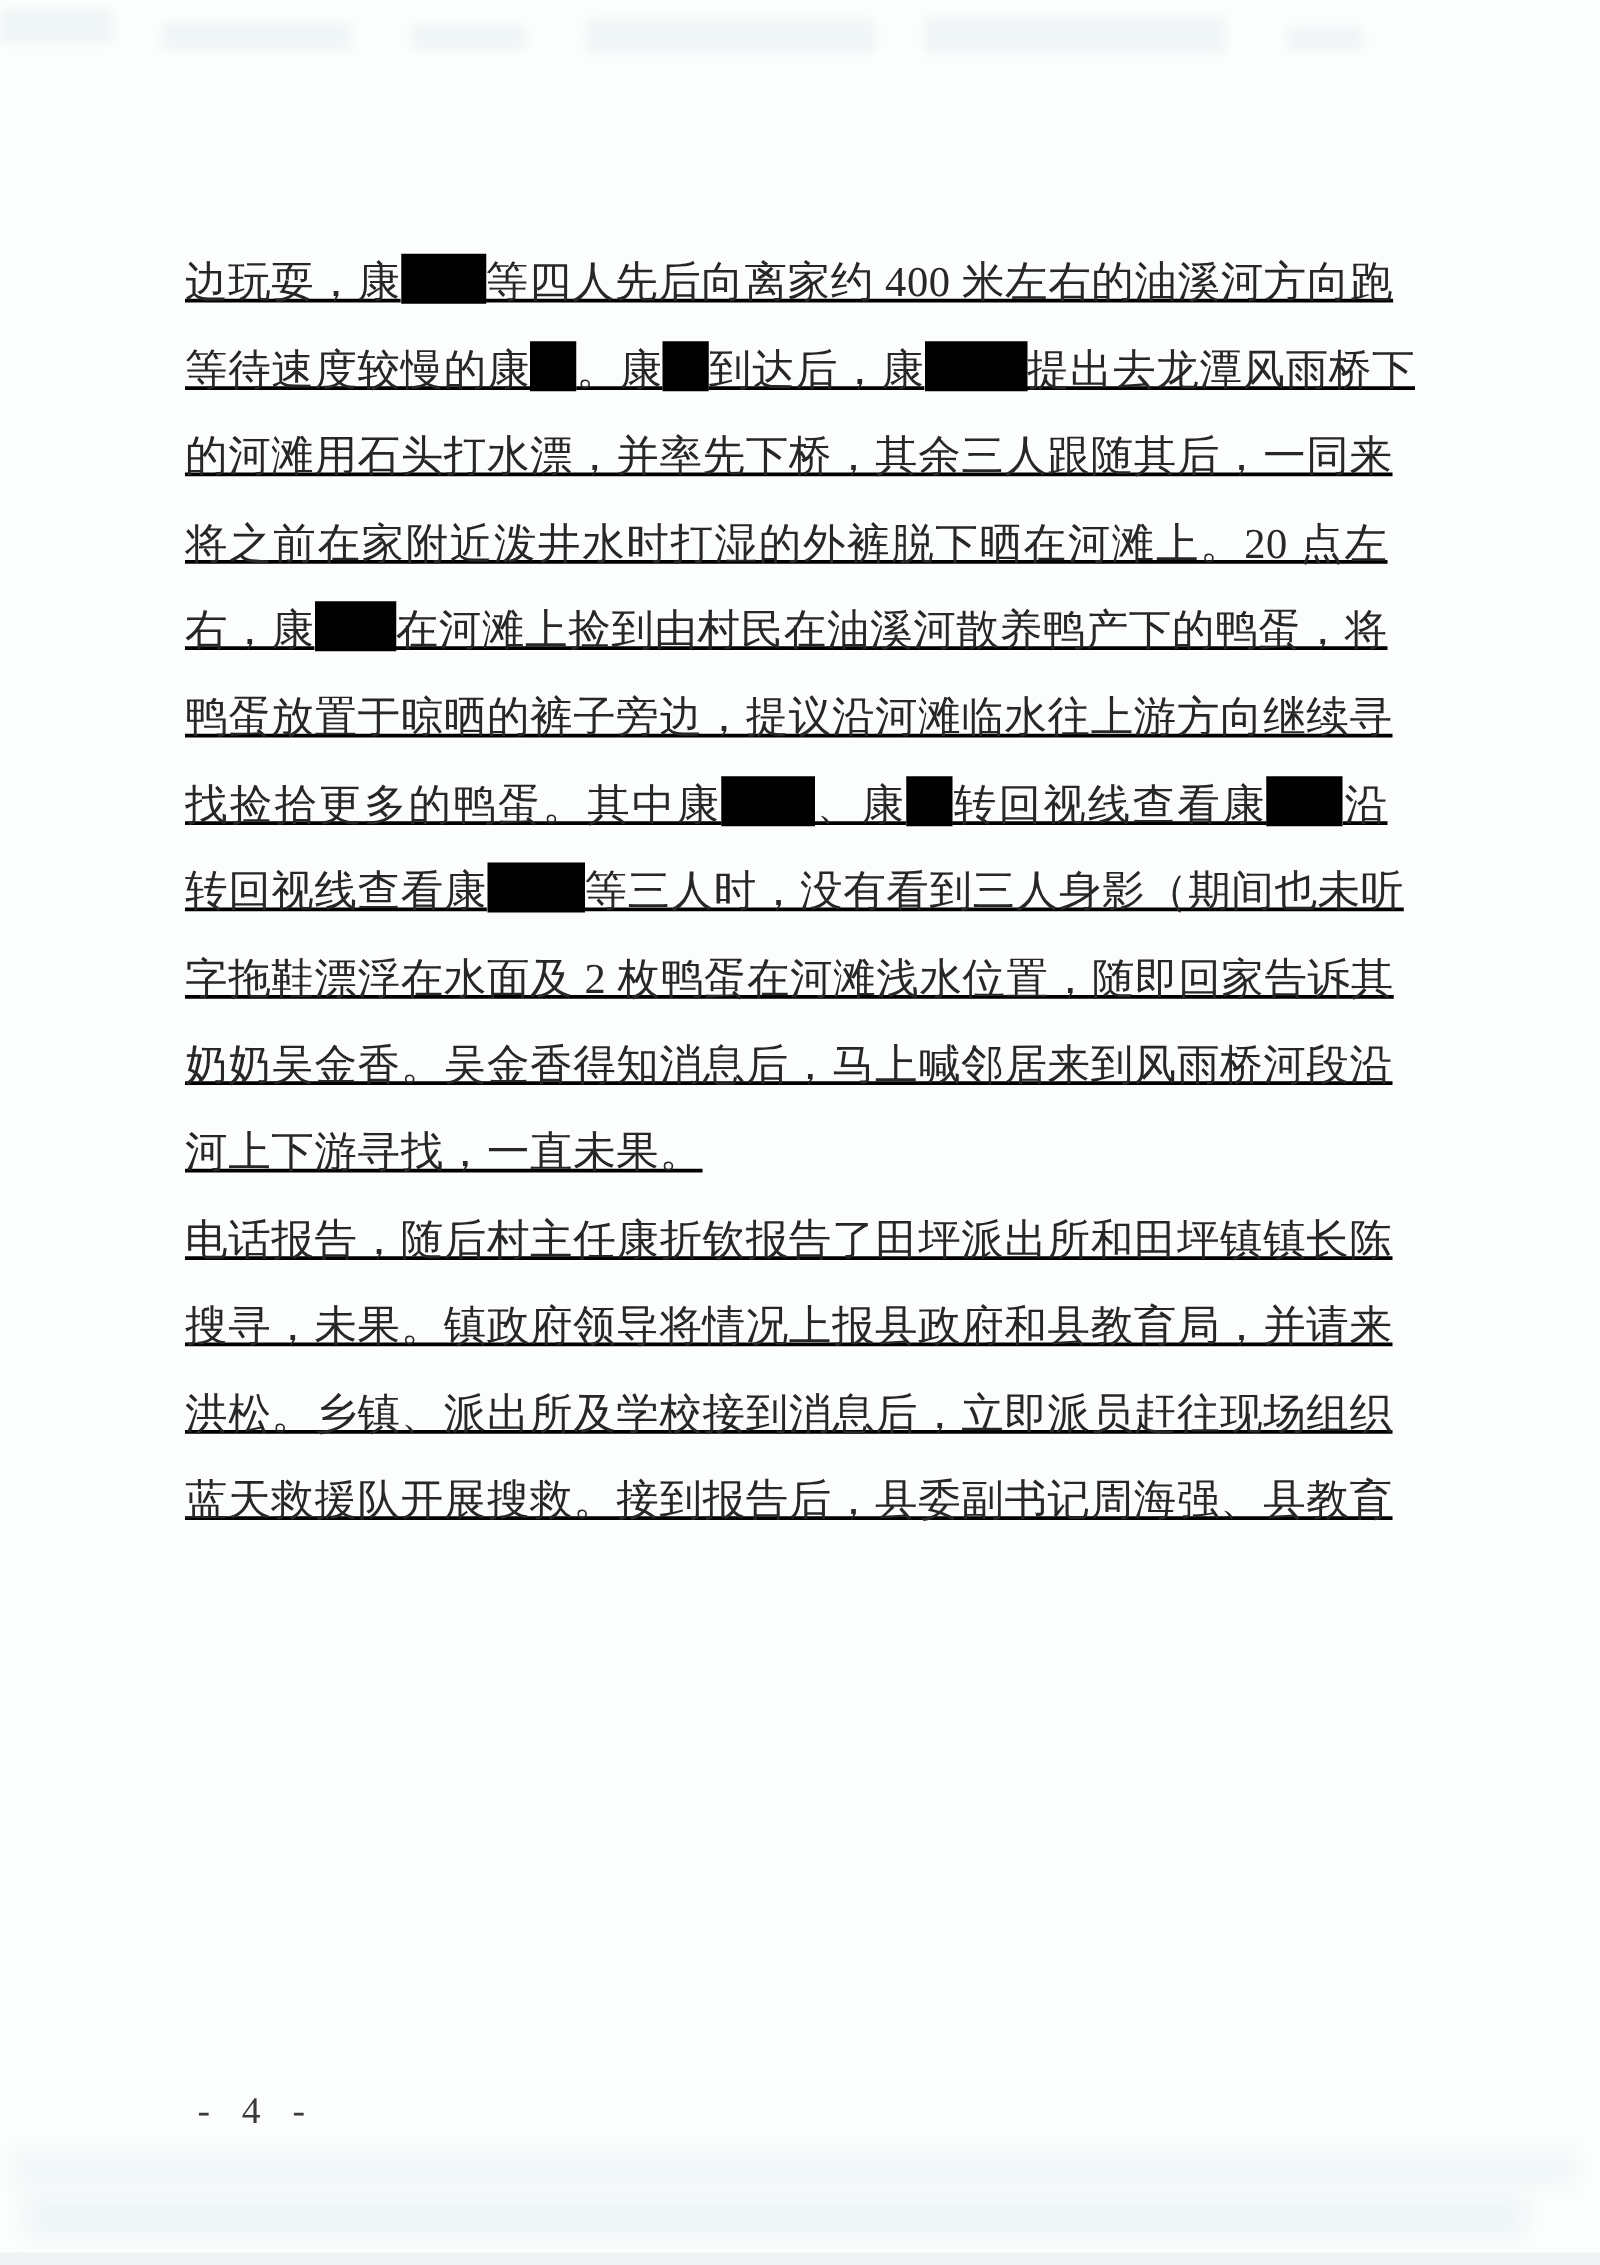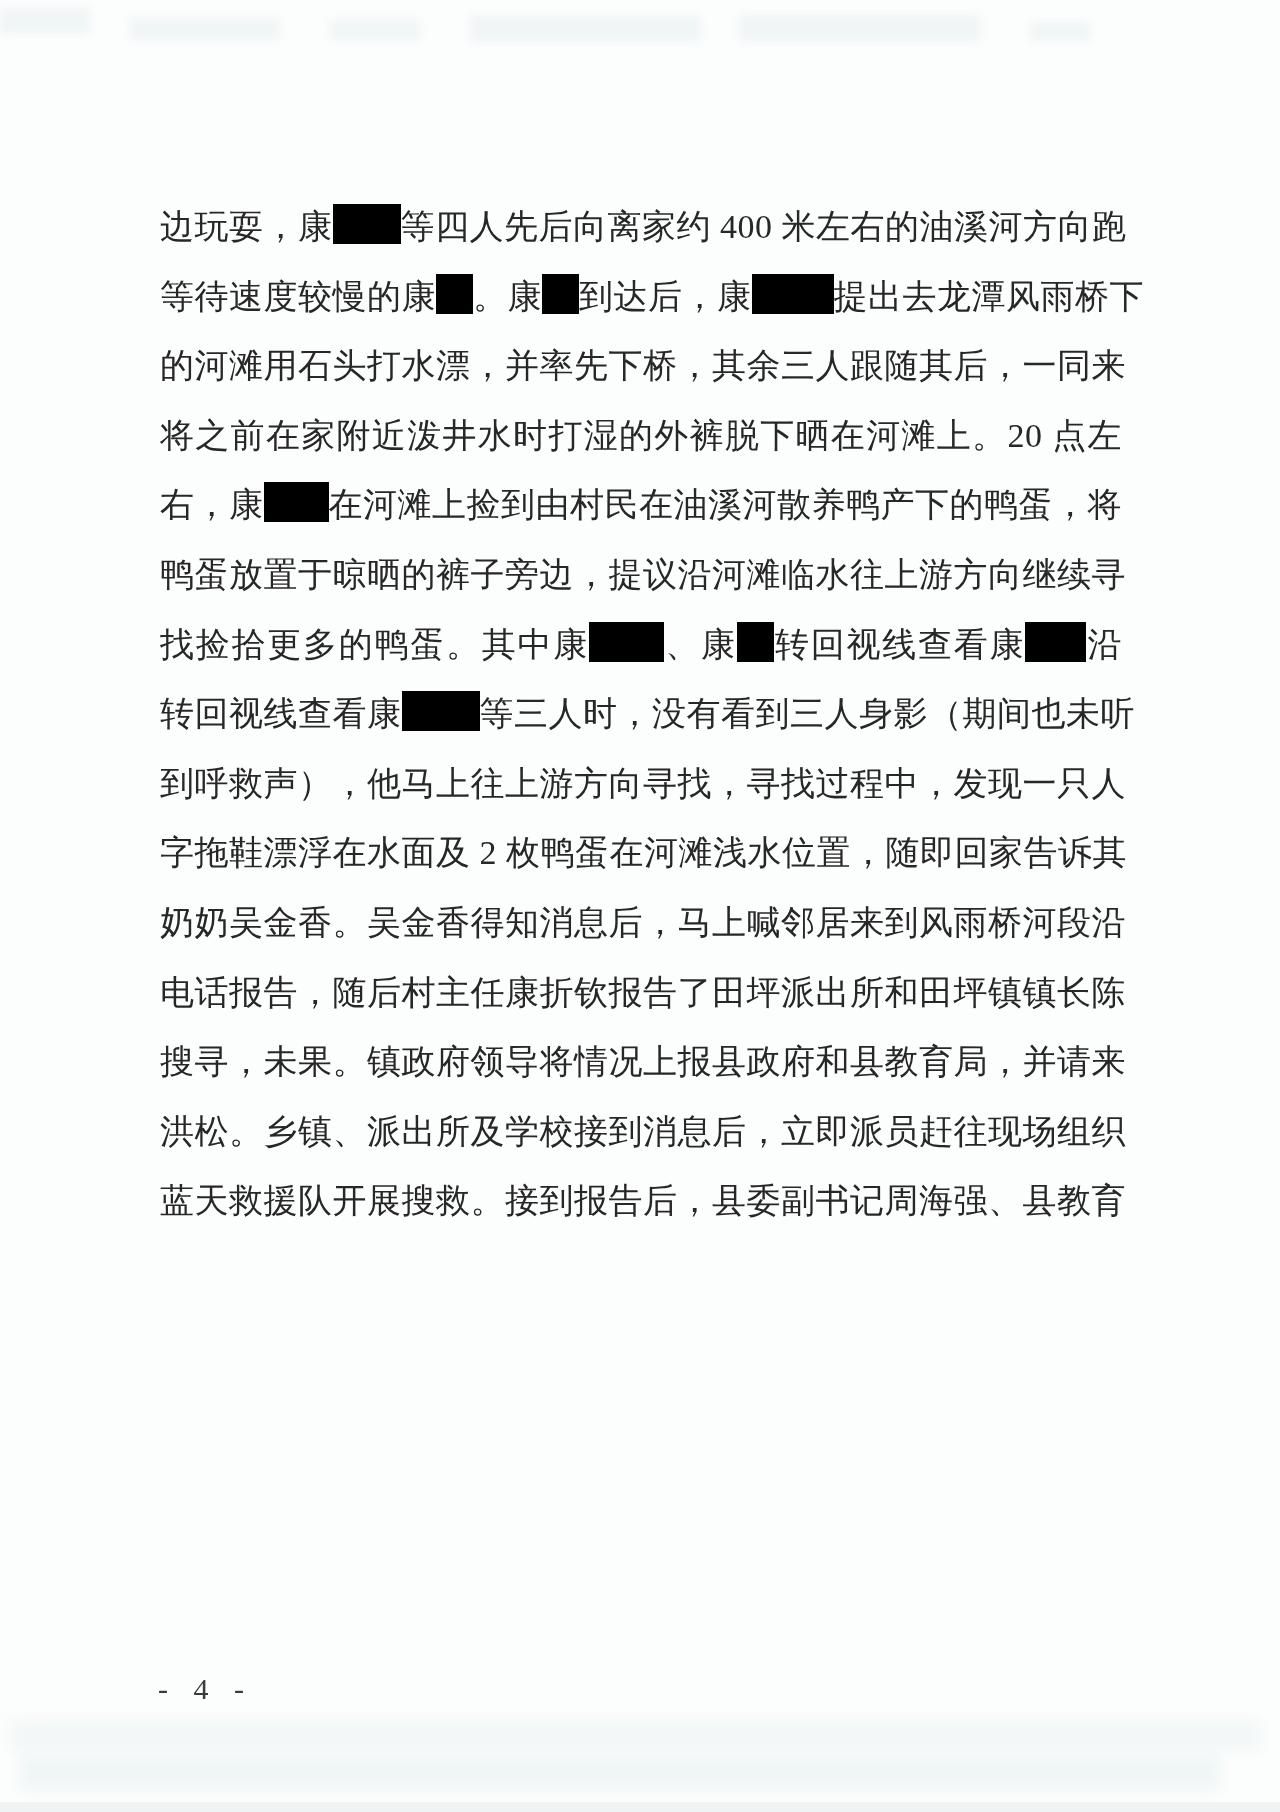--- a/index.html
+++ b/index.html
@@ -18,23 +18,24 @@
   
   .smudge {
     position: absolute;
     background: rgba(160, 195, 200, 0.13);
     filter: blur(4px);
     border-radius: 4px;
     pointer-events: none;
   }
   .doc {
     position: absolute;
-    left: 160px;
+    left: 148px;
     top: 192px;
     width: 962px;
+    text-decoration: underline;
   }
   .line {
     font-size: 34px;
     height: 69.6px;
     line-height: 69.6px;
     color: #272727;
     text-align: justify;
     text-align-last: justify;
     white-space: nowrap;
     letter-spacing: 0.5px;
@@ -86,23 +87,23 @@
 
   <div class="doc">
       <div class="line full"><span>边玩耍，康</span><span class="redact" style="width: 68px;"></span><span>等四人先后向离家约 400 米左右的油溪河方向跑</span></div>
       <div class="line full"><span>等待速度较慢的康</span><span class="redact" style="width: 37px;"></span><span>。康</span><span class="redact" style="width: 37px;"></span><span>到达后，康</span><span class="redact" style="width: 82px;"></span><span>提出去龙潭风雨桥下</span></div>
       <div class="line full"><span>的河滩用石头打水漂，并率先下桥，其余三人跟随其后，一同来</span></div>
       <div class="line full"><span>将之前在家附近泼井水时打湿的外裤脱下晒在河滩上。20 点左</span></div>
       <div class="line full"><span>右，康</span><span class="redact" style="width: 65px;"></span><span>在河滩上捡到由村民在油溪河散养鸭产下的鸭蛋，将</span></div>
       <div class="line full"><span>鸭蛋放置于晾晒的裤子旁边，提议沿河滩临水往上游方向继续寻</span></div>
       <div class="line full"><span>找捡拾更多的鸭蛋。其中康</span><span class="redact" style="width: 75px;"></span><span>、康</span><span class="redact" style="width: 37px;"></span><span>转回视线查看康</span><span class="redact" style="width: 61px;"></span><span>沿</span></div>
       <div class="line full"><span>转回视线查看康</span><span class="redact" style="width: 78px;"></span><span>等三人时，没有看到三人身影（期间也未听</span></div>
-      <div class="line full"><span>到呼救声），他马上往上游方向寻找，寻找过程中，发现一只人</span></div>
       <div class="line full"><span>字拖鞋漂浮在水面及 2 枚鸭蛋在河滩浅水位置，随即回家告诉其</span></div>
       <div class="line full"><span>奶奶吴金香。吴金香得知消息后，马上喊邻居来到风雨桥河段沿</span></div>
+      <div class="line end"><span>河上下游寻找，一直未果。</span></div>
       <div class="line full"><span>电话报告，随后村主任康折钦报告了田坪派出所和田坪镇镇长陈</span></div>
       <div class="line full"><span>搜寻，未果。镇政府领导将情况上报县政府和县教育局，并请来</span></div>
       <div class="line full"><span>洪松。乡镇、派出所及学校接到消息后，立即派员赶往现场组织</span></div>
       <div class="line full"><span>蓝天救援队开展搜救。接到报告后，县委副书记周海强、县教育</span></div>
     </div>
 
   <div class="pageno">- 4 -</div>
 
   <div class="bottom-edge"></div>
 </div>

